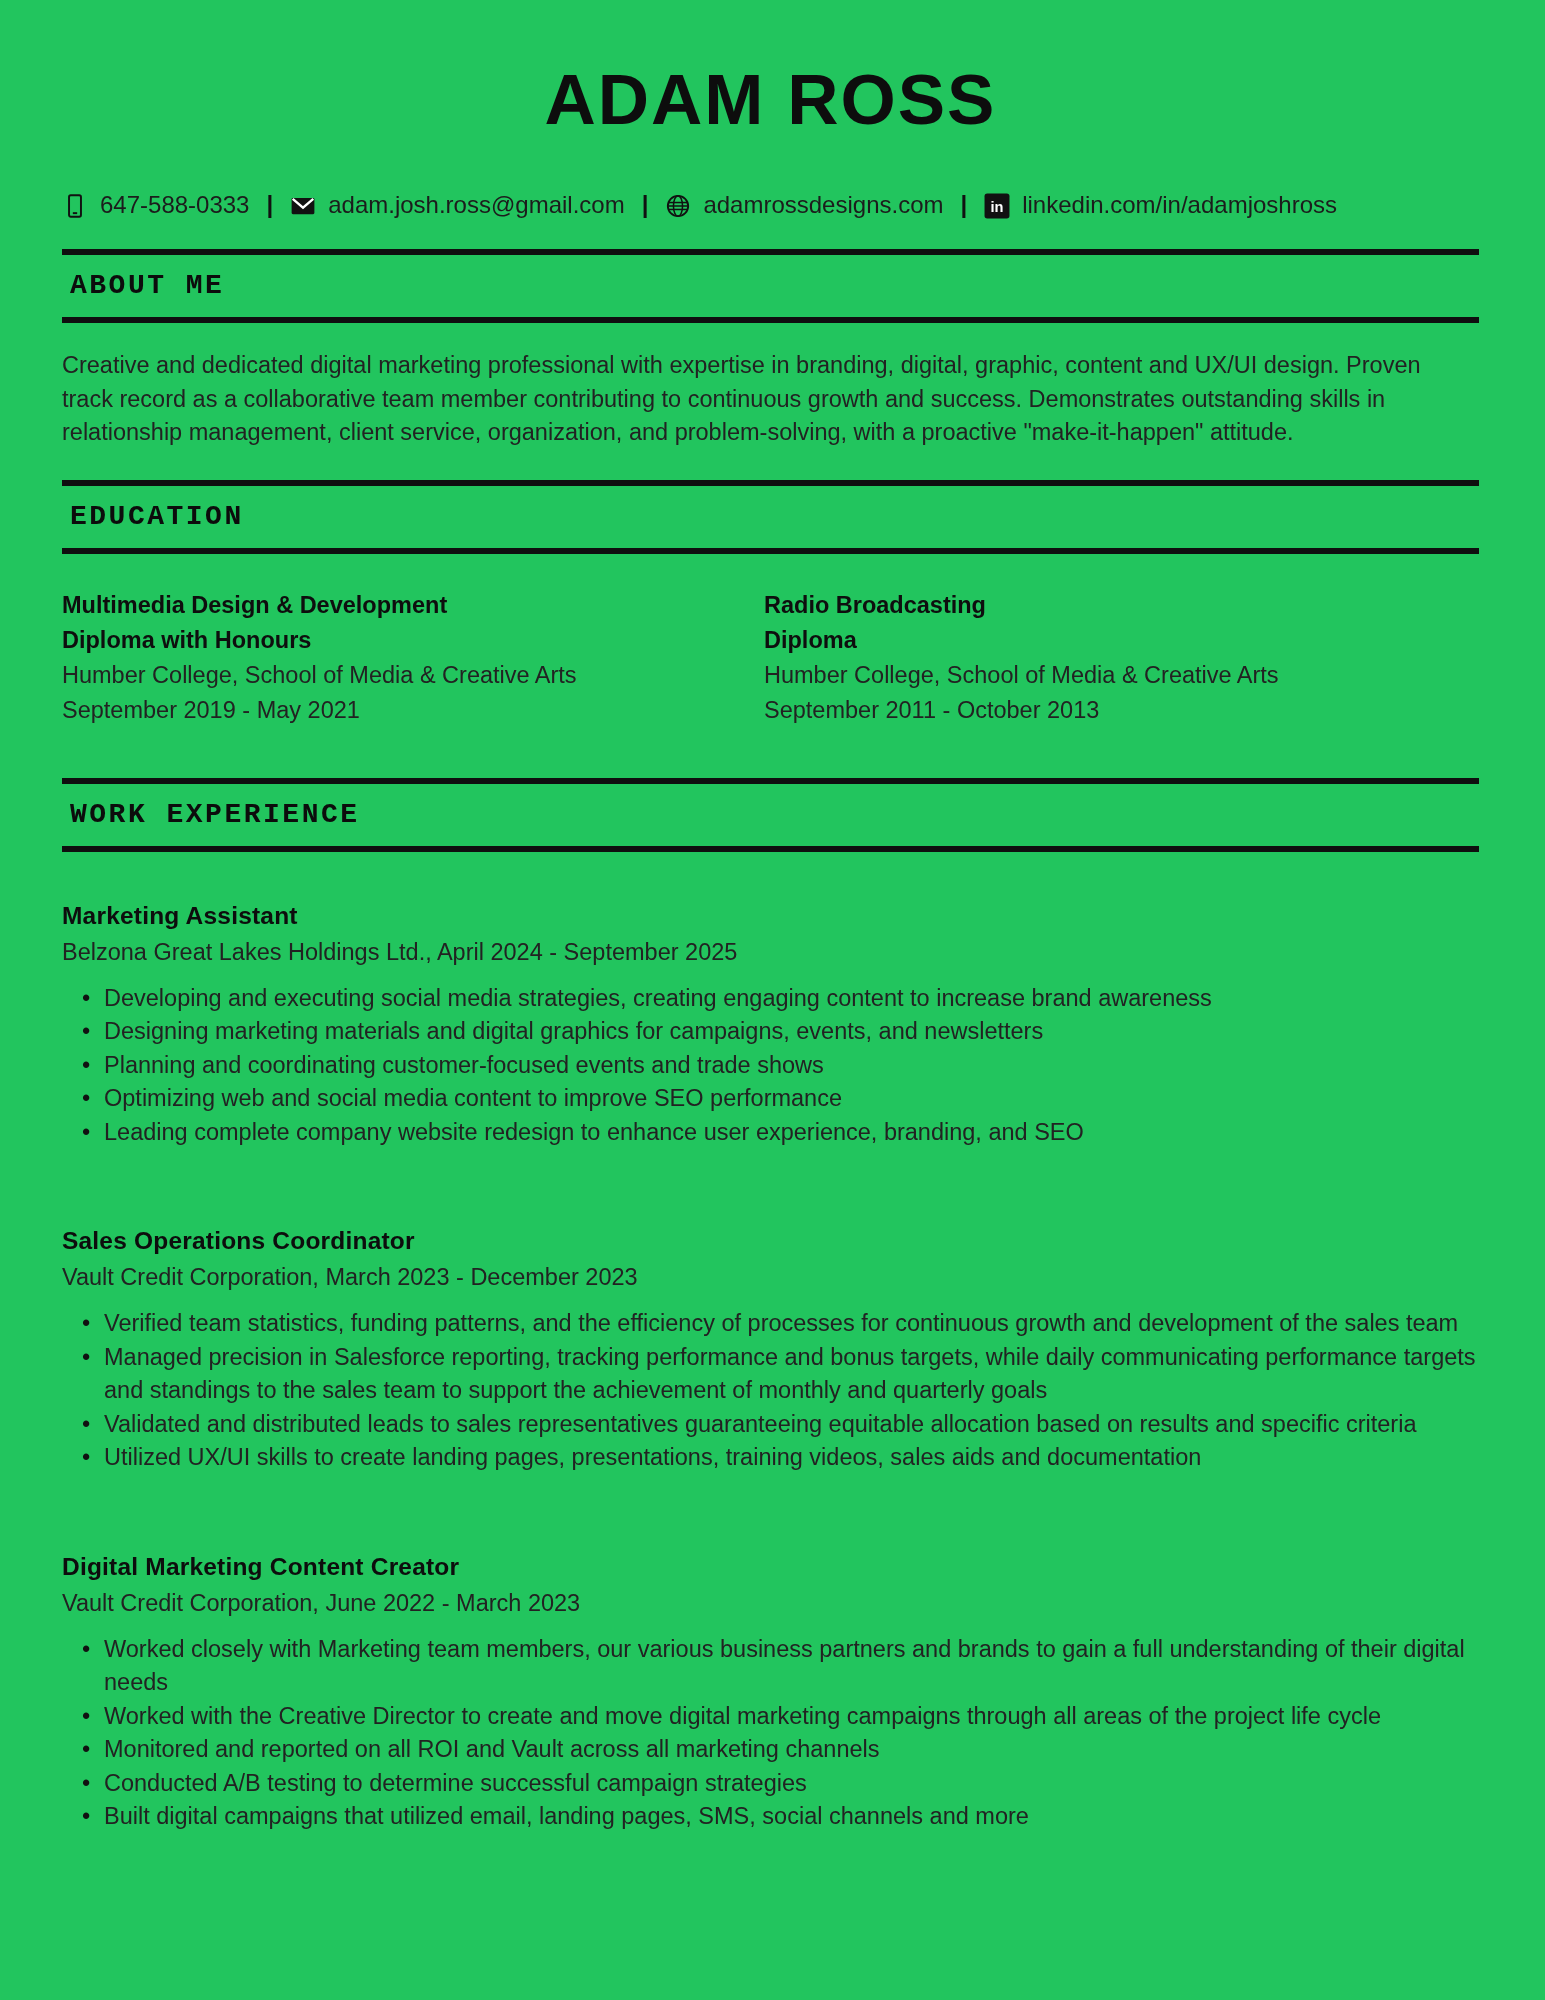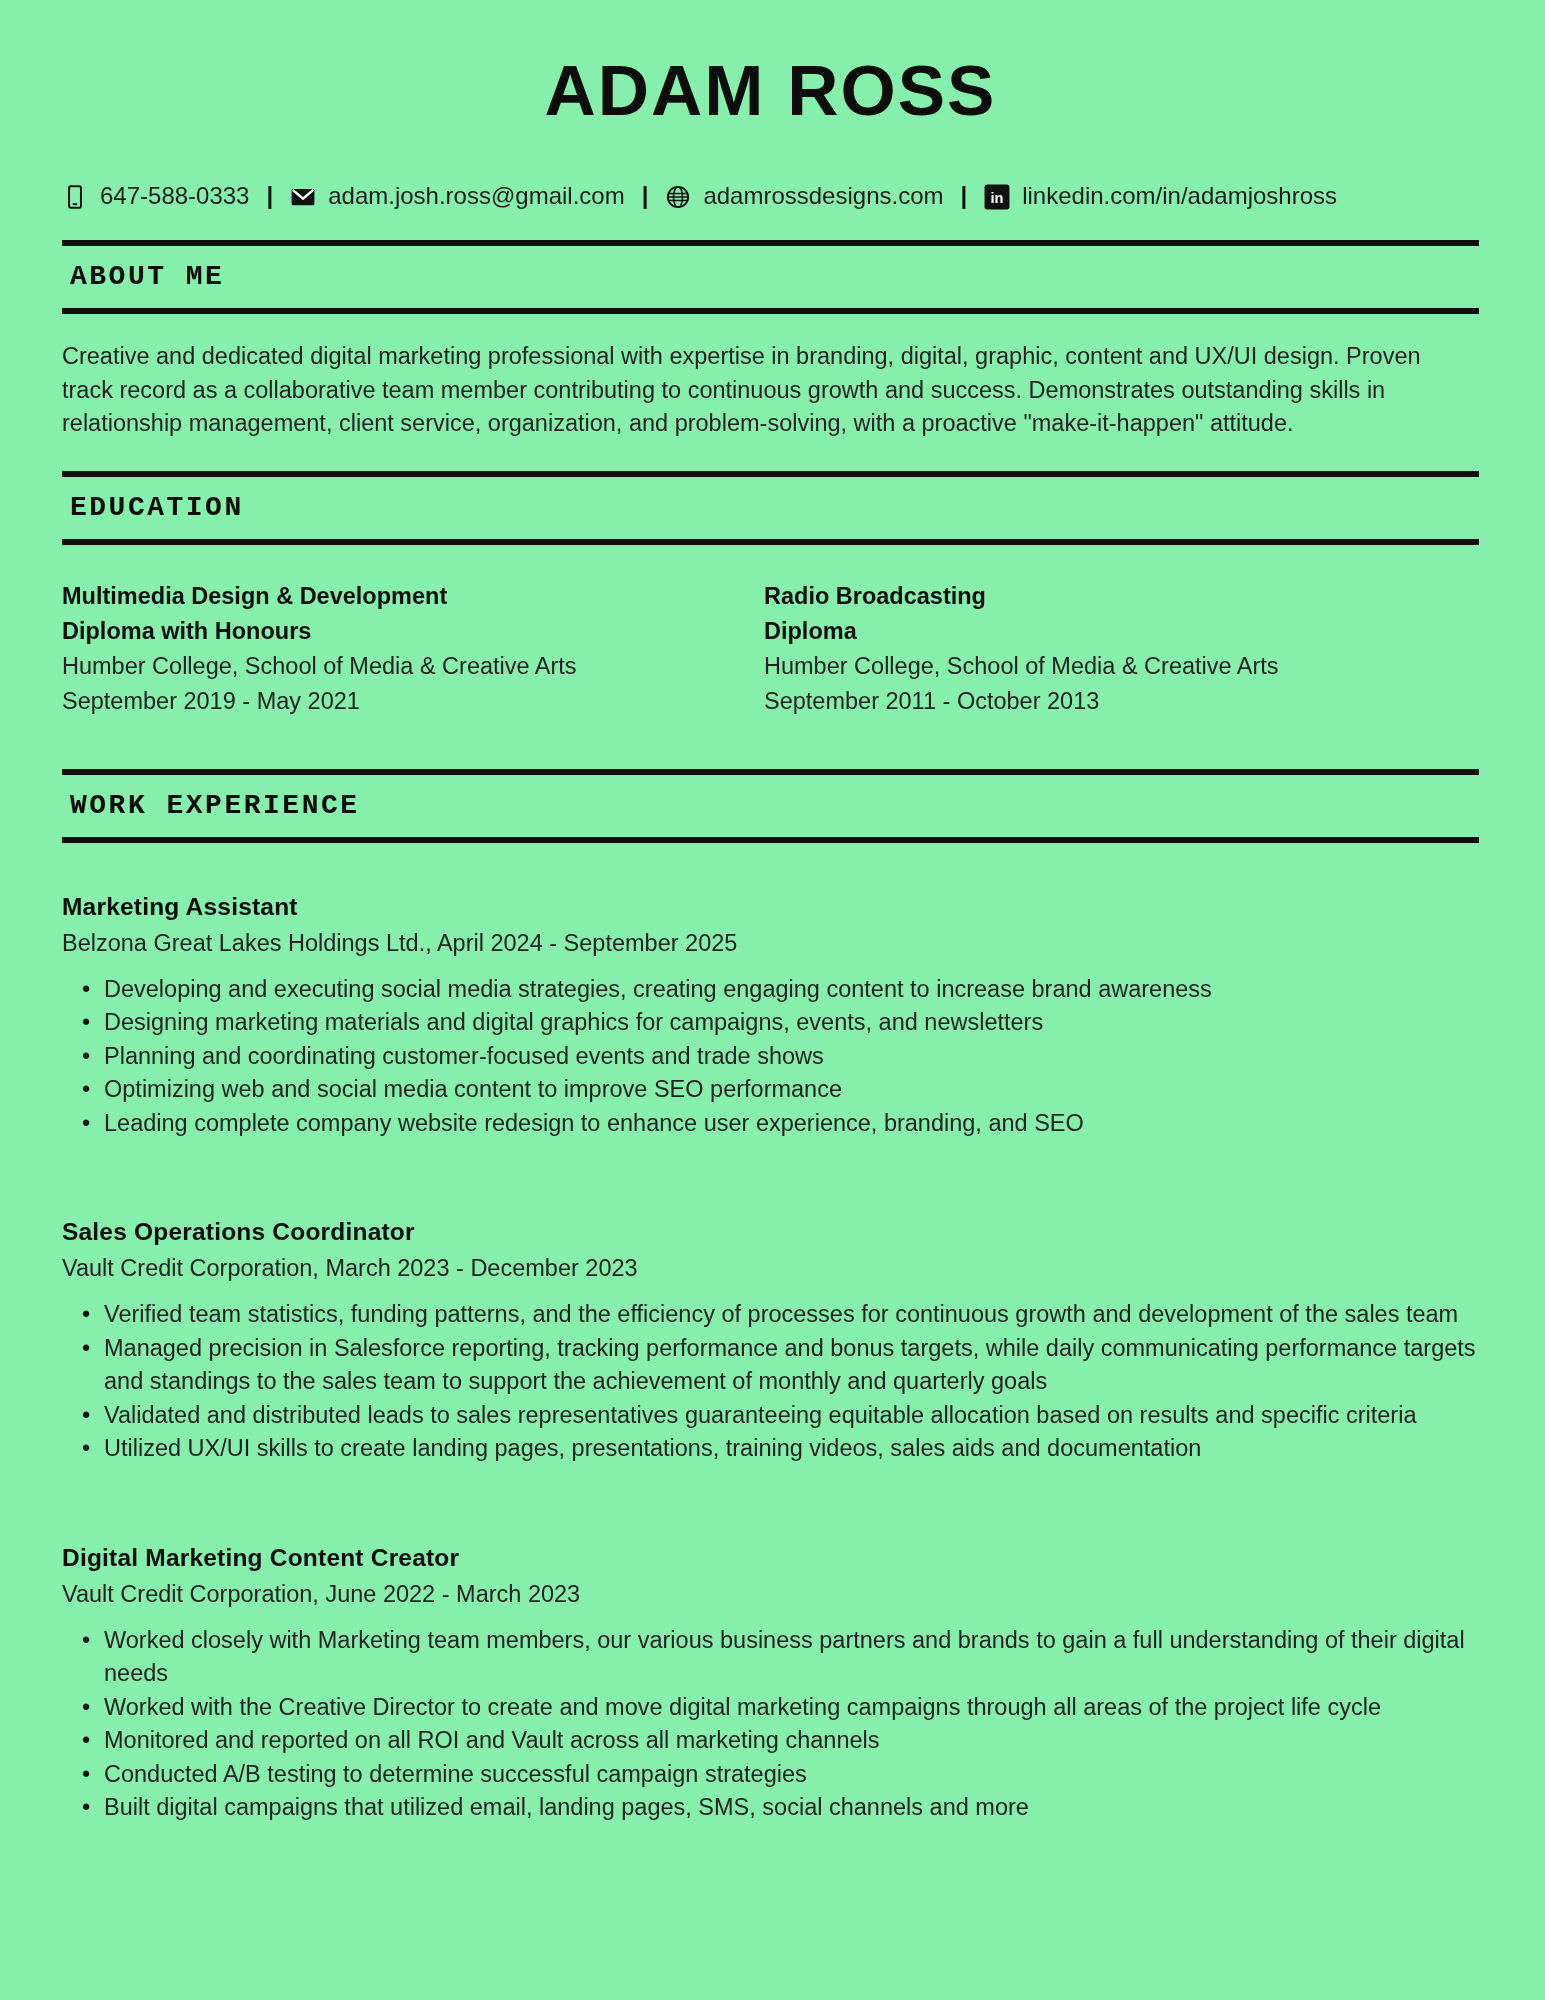--- a/index.html
+++ b/index.html
@@ -1,23 +1,23 @@
 <!DOCTYPE html>
 <html><head>
 <meta charset="utf-8">
 <style>
   * { box-sizing: border-box; }
   html, body { margin: 0; padding: 0; background: #ffffff; }
   .page {
     width: 1545px;
     height: 2000px;
-    background: #86efac;
+    background: #22c55e;
     font-family: "Liberation Sans", sans-serif;
     color: #1f1f1f;
-    padding: 31px 66px 0 62px;
+    padding: 40px 66px 0 62px;
     overflow: hidden;
   }
 
   
   .name {
     margin: 24px 0 0 0;
     text-align: center;
     font-size: 71px;
     line-height: 1.0;
     font-weight: bold;

